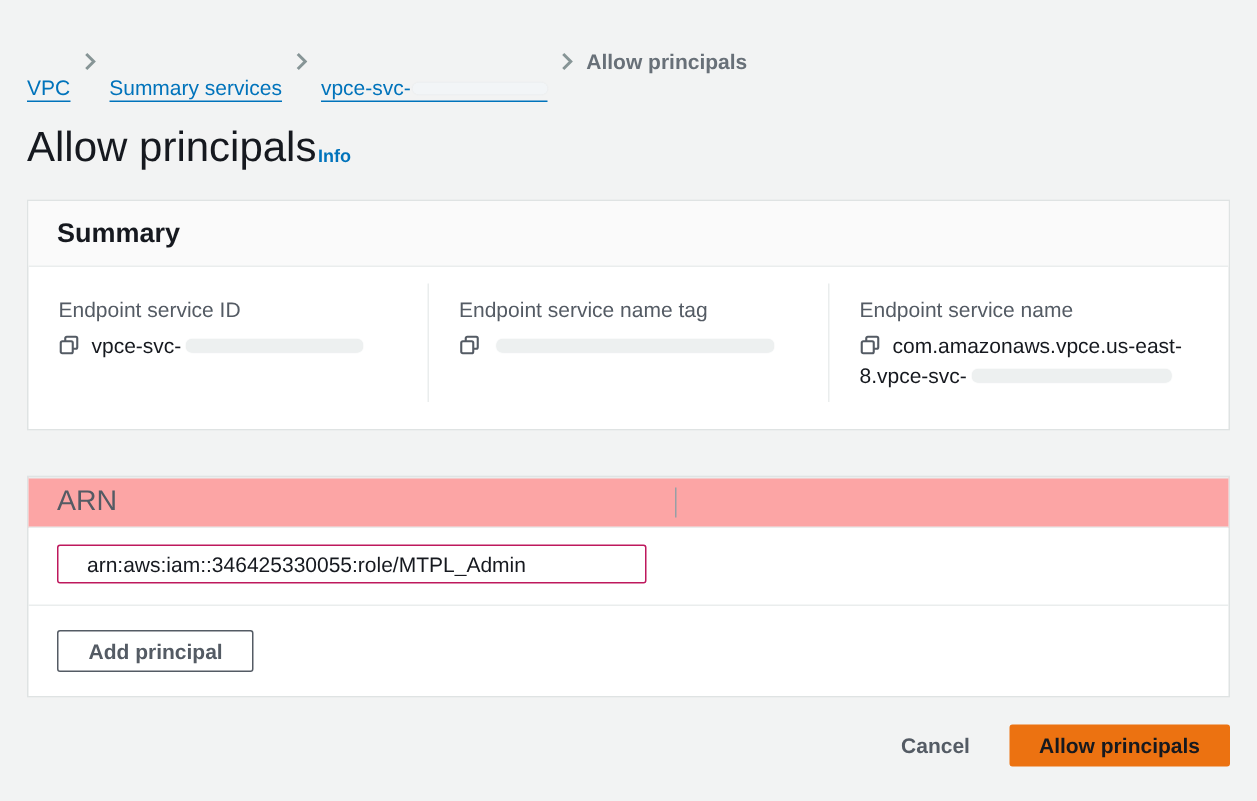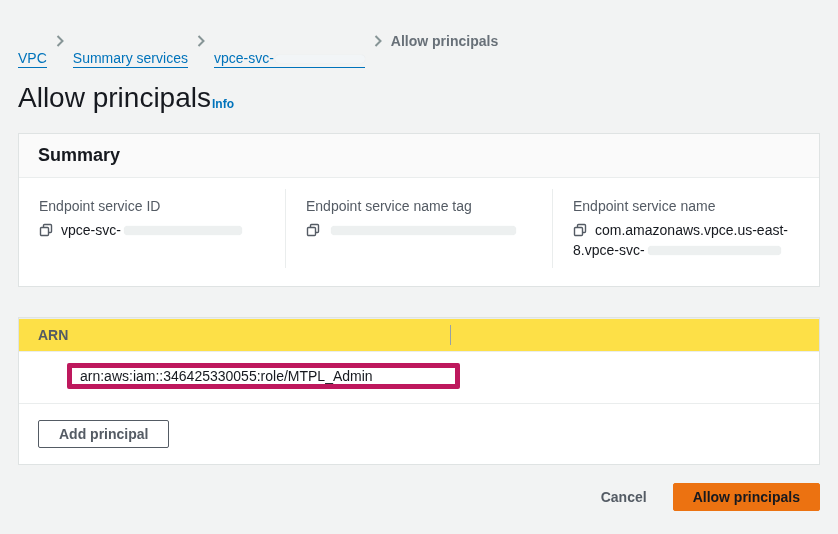--- a/index.html
+++ b/index.html
@@ -65,34 +65,34 @@
   .redact {
     display: inline-block; height: 9px; border-radius: 4px;
     background: #edf0f0; box-shadow: 0 0 1px #e0e4e5;
     vertical-align: baseline; margin-left: 3px;
   }
   .redact.bc { background: #f2f5f7; height: 8px; margin-left: 1px; }
 
   
   .table-header {
     position: relative;
-    background: #fde047; border-top: 1px solid #eaeded; border-bottom: 1px solid #eaeded;
-    padding: 8px 19px; font-size: 14px; font-weight: 700; color: #545b64;
+    background: #fca5a5; border-top: 1px solid #eaeded; border-bottom: 1px solid #eaeded;
+    padding: 8px 19px; font-size: 19px; font-weight: 400; color: #545b64;
     line-height: 16px;
   }
   .col-sep {
     position: absolute; left: 431px; top: 6px;
     width: 1px; height: 20px; background: #96a0a6; cursor: col-resize;
   }
   .input-row { padding: 11px 19px 14px; border-bottom: 1px solid #eaeded; }
   input.arn-input {
     width: 393px; height: 26px;
-    border: 5px solid #be185d; border-radius: 2px;
-    padding: 2px 8px; font-size: 14px; color: #16191f;
-    font-family: "Liberation Sans", sans-serif; background: #fff; margin-left: 29px;
+    border: 1px solid #be185d; border-radius: 2px;
+    padding: 2px 19px; font-size: 14px; color: #16191f;
+    font-family: "Liberation Sans", sans-serif; background: #fff;
   }
   .button-row { padding: 16px 19px; }
   .btn-secondary {
     background: #fff; border: 1px solid #545b64; border-radius: 2px;
     padding: 5px 20px; font-size: 14px; font-weight: 700; color: #545b64;
     font-family: "Liberation Sans", sans-serif; cursor: pointer; line-height: 16px;
   }
 
   
   .actions {

